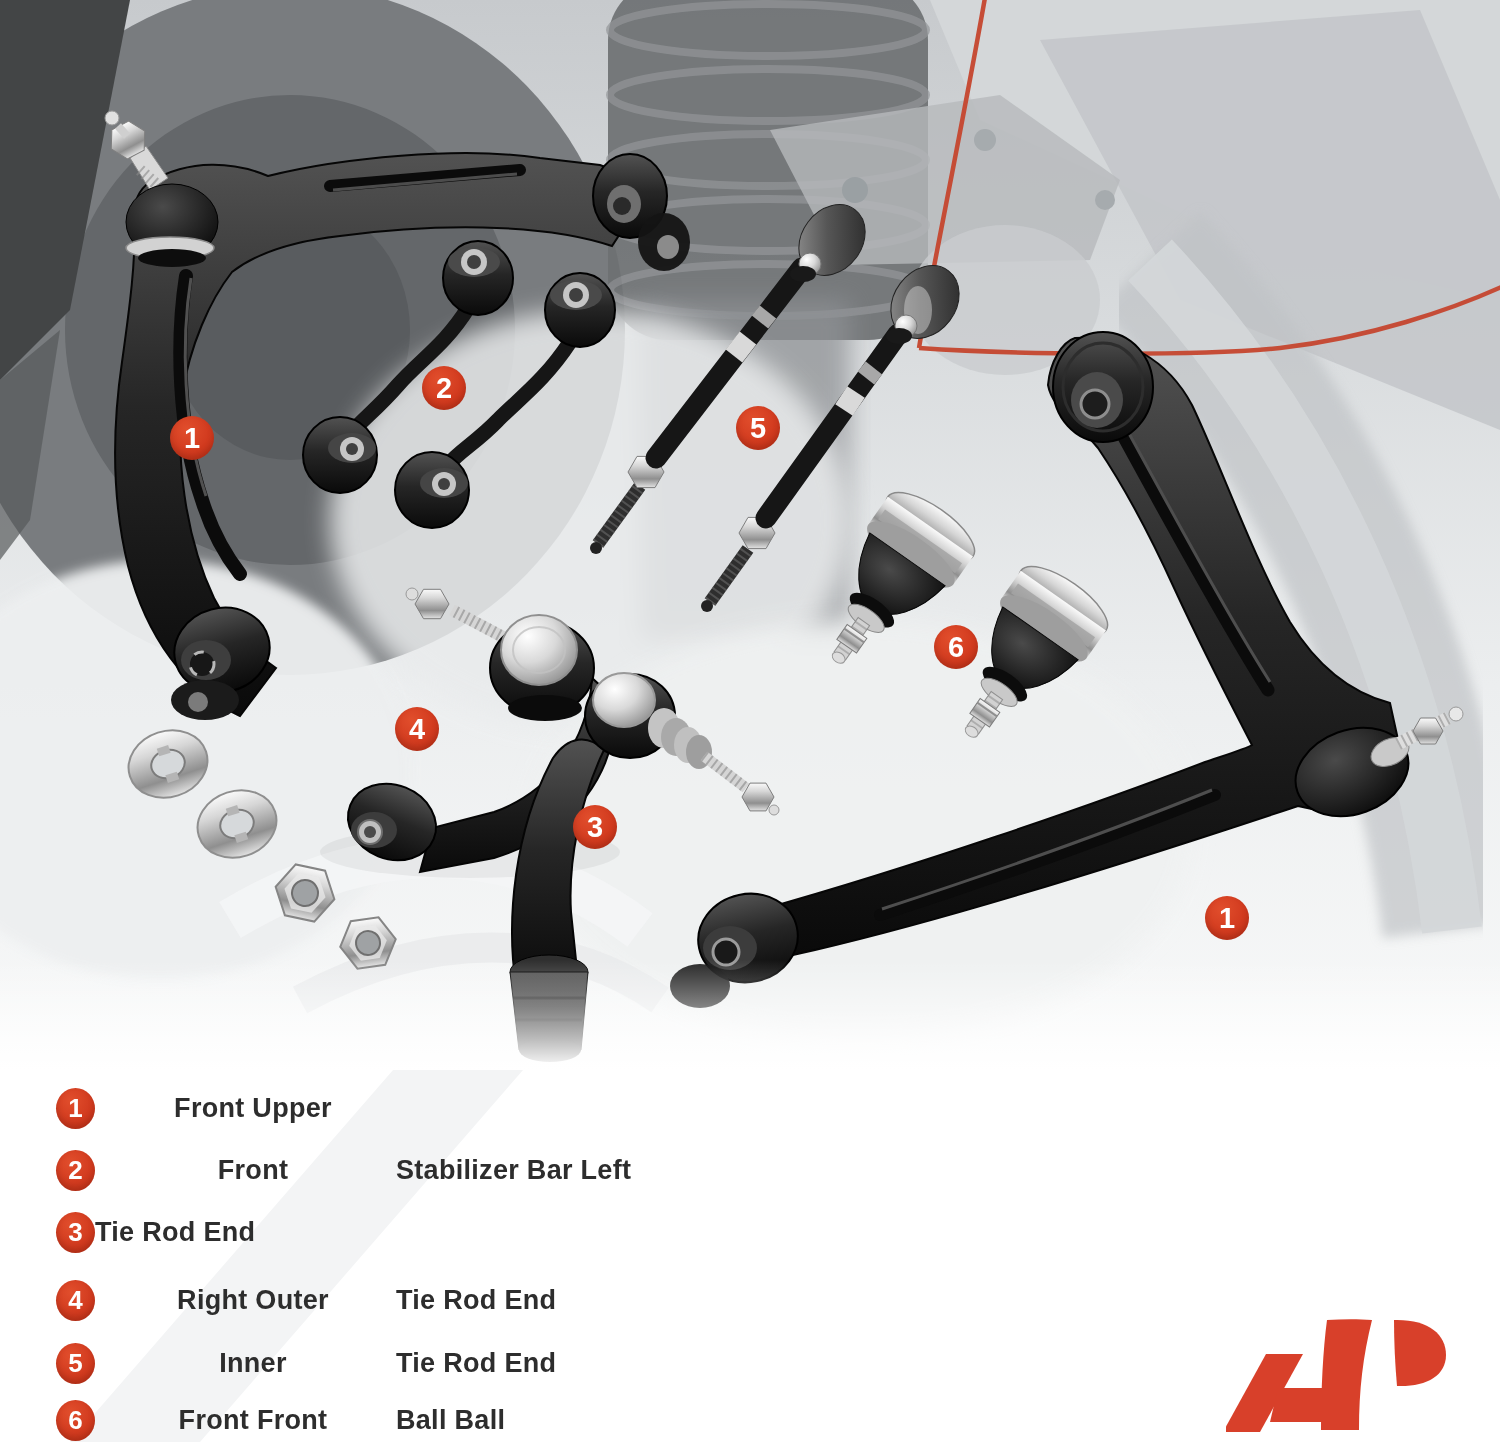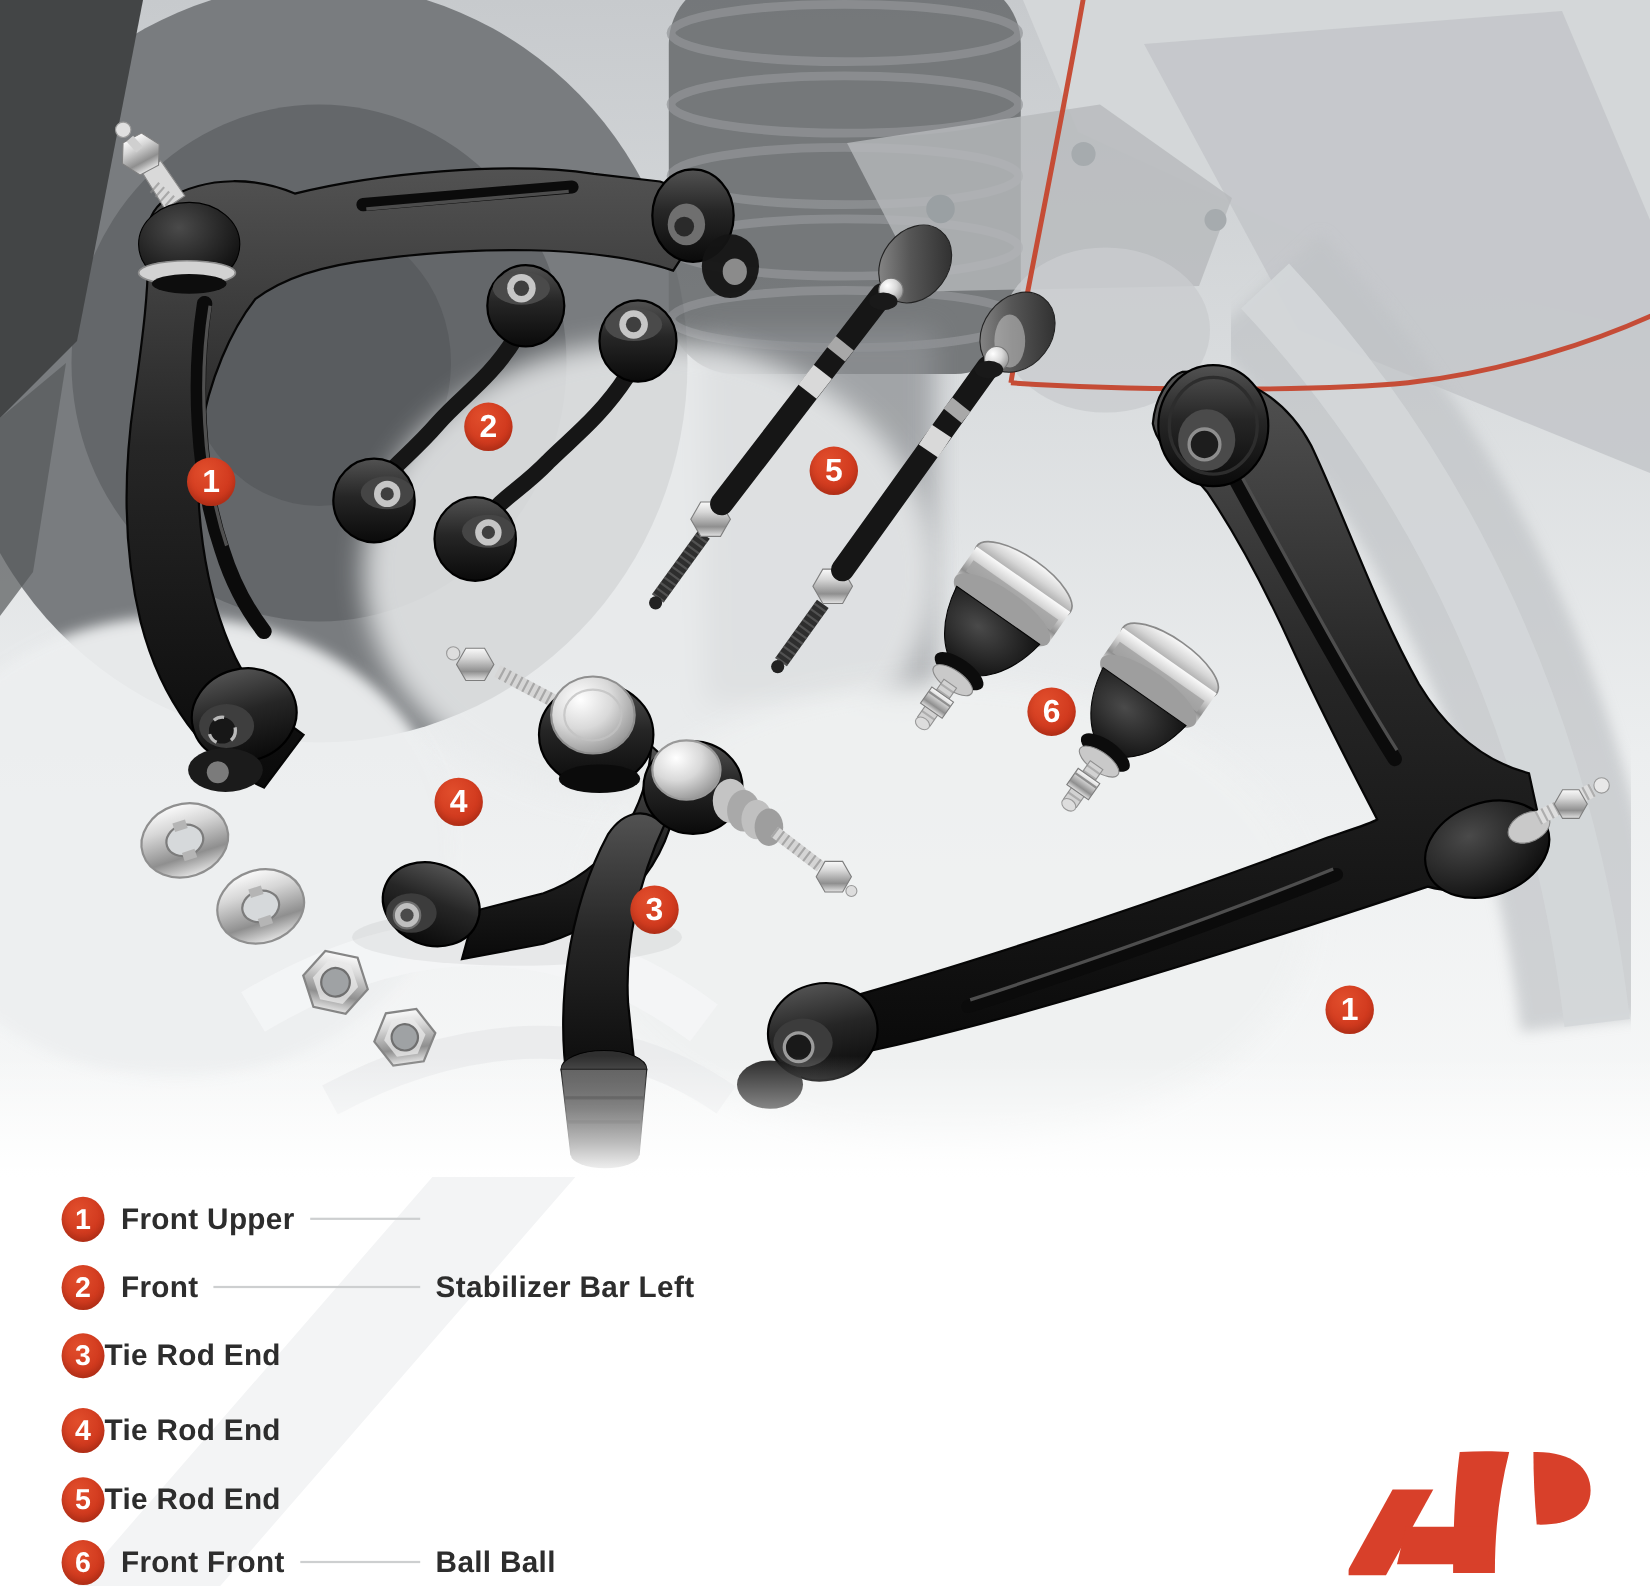--- a/index.html
+++ b/index.html
@@ -12,21 +12,21 @@
          background:radial-gradient(circle at 38% 30%, #e14e2c 0%, #d23b1f 55%, #c52f15 100%);
          box-shadow:inset 0 -4px 6px rgba(0,0,0,.15);}
   .badge.fig{width:44px;height:44px;font-size:29px;}
   .b0{left:170px;top:416px;} .b1{left:422px;top:366px;} .b2{left:736px;top:406px;}
   .b3{left:934px;top:625px;} .b4{left:395px;top:707px;} .b5{left:573px;top:805px;}
   .b6{left:1205px;top:896px;}
   
   .lrow{position:absolute;left:56px;display:flex;align-items:center;height:46px;}
   .r0{top:1085px;} .r1{top:1147px;} .r2{top:1209px;} .r3{top:1277px;} .r4{top:1340px;} .r5{top:1397px;}
   .badge.leg{position:static;flex:none;width:39px;height:41px;font-size:26px;}
-  .lblwrap{width:286px;display:flex;align-items:center;margin-left:15px;}
+  .lblwrap{width:286px;display:flex;align-items:center;margin-left:15px;flex-direction:column;}
   .lbl,.desc{font-size:27px;font-weight:700;color:#2d2d2d;letter-spacing:.3px;white-space:nowrap;}
   .dash{flex:1;height:2px;background:#cdcfd0;margin:0 14px;min-width:18px;}
   .wm{position:absolute;left:0;top:1062px;z-index:0;}
   .logo{position:absolute;left:1226px;top:1314px;width:240px;height:122px;}
 </style>
 </head>
 <body>
 
 <div class="stage">
 
@@ -347,24 +347,32 @@
         <span class="dash"></span>
       </span>
     <span class="desc">Stabilizer Bar Left</span>
   </div>
   <div class="lrow r2">
     <span class="badge leg">3</span>
     <span class="desc">Tie Rod End</span>
   </div>
   <div class="lrow r3">
     <span class="badge leg">4</span>
+    <span class="lblwrap">
+        <span class="lbl">Right Outer</span>
+        <span class="dash"></span>
+      </span>
     <span class="desc">Tie Rod End</span>
   </div>
   <div class="lrow r4">
     <span class="badge leg">5</span>
+    <span class="lblwrap">
+        <span class="lbl">Inner</span>
+        <span class="dash"></span>
+      </span>
     <span class="desc">Tie Rod End</span>
   </div>
   <div class="lrow r5">
     <span class="badge leg">6</span>
     <span class="lblwrap">
         <span class="lbl">Front Front</span>
         <span class="dash"></span>
       </span>
     <span class="desc">Ball Ball</span>
   </div>

